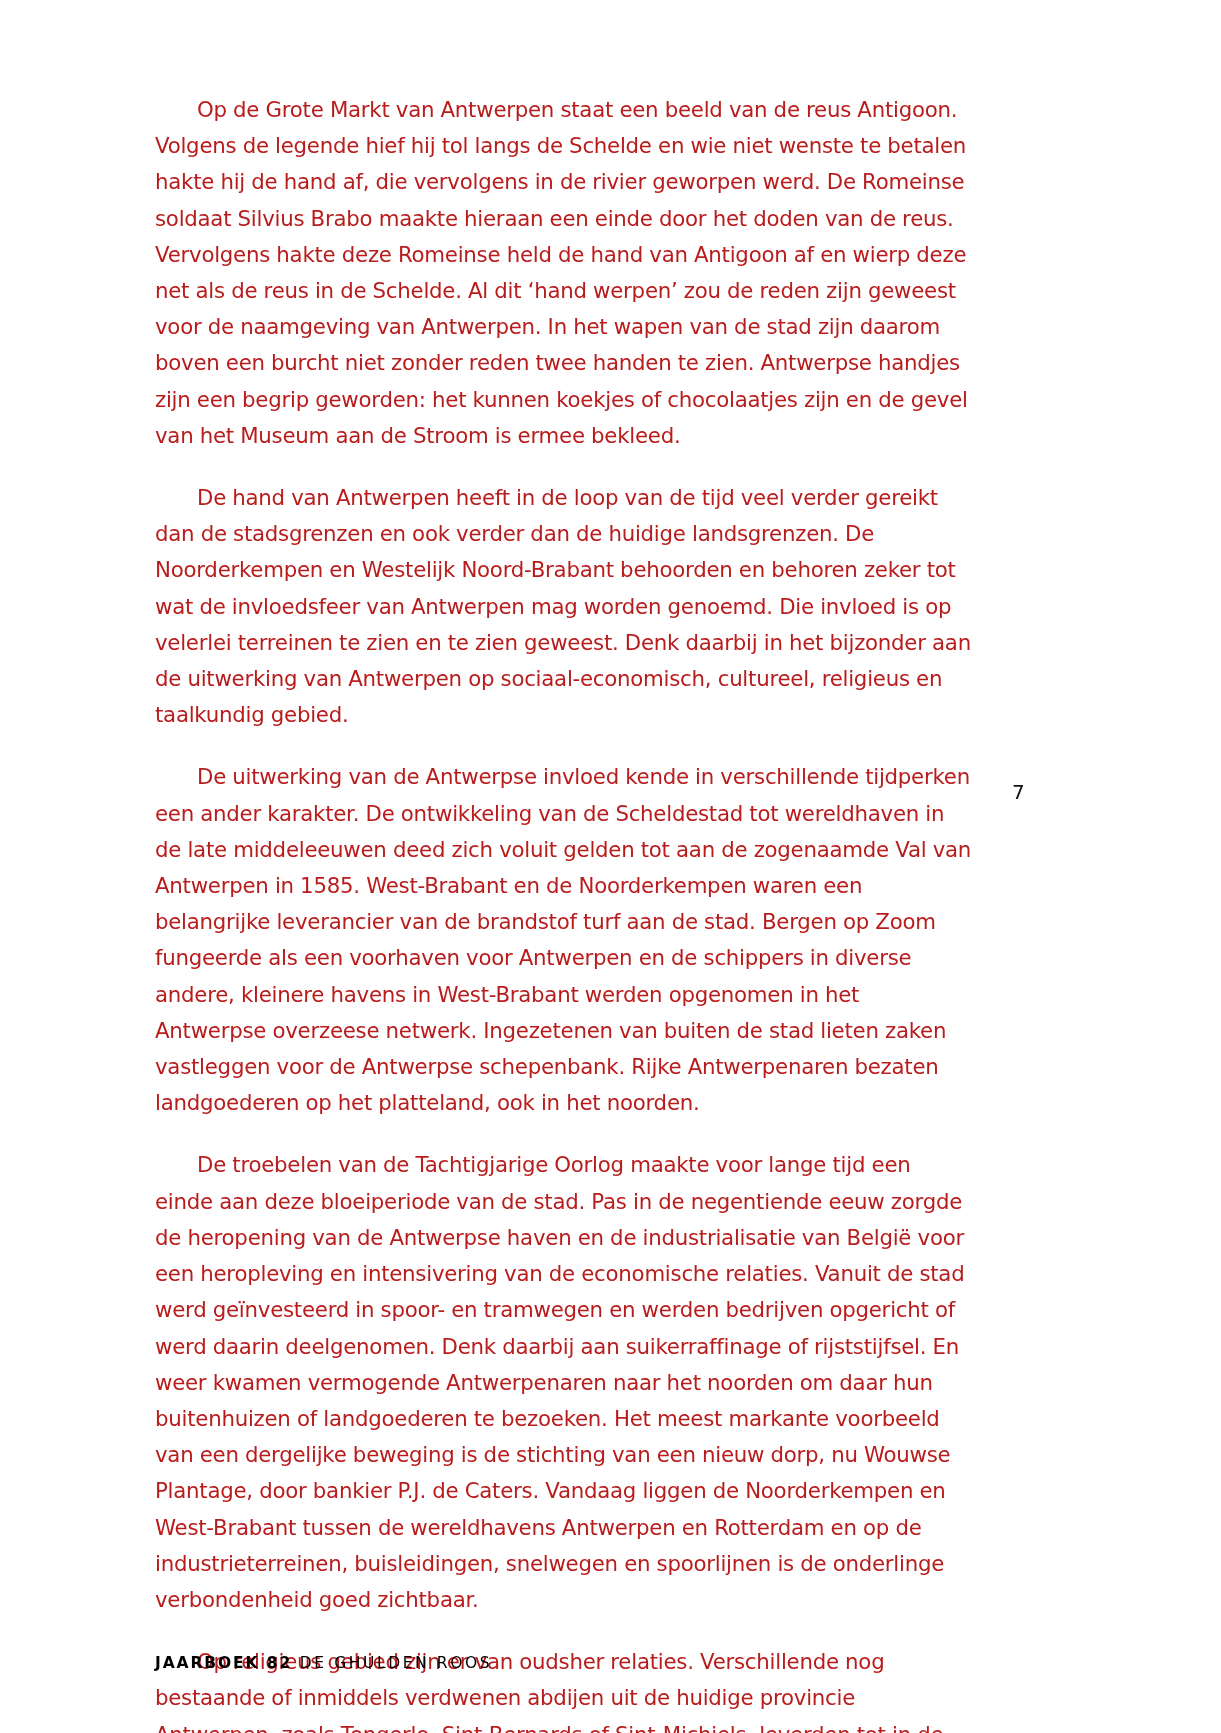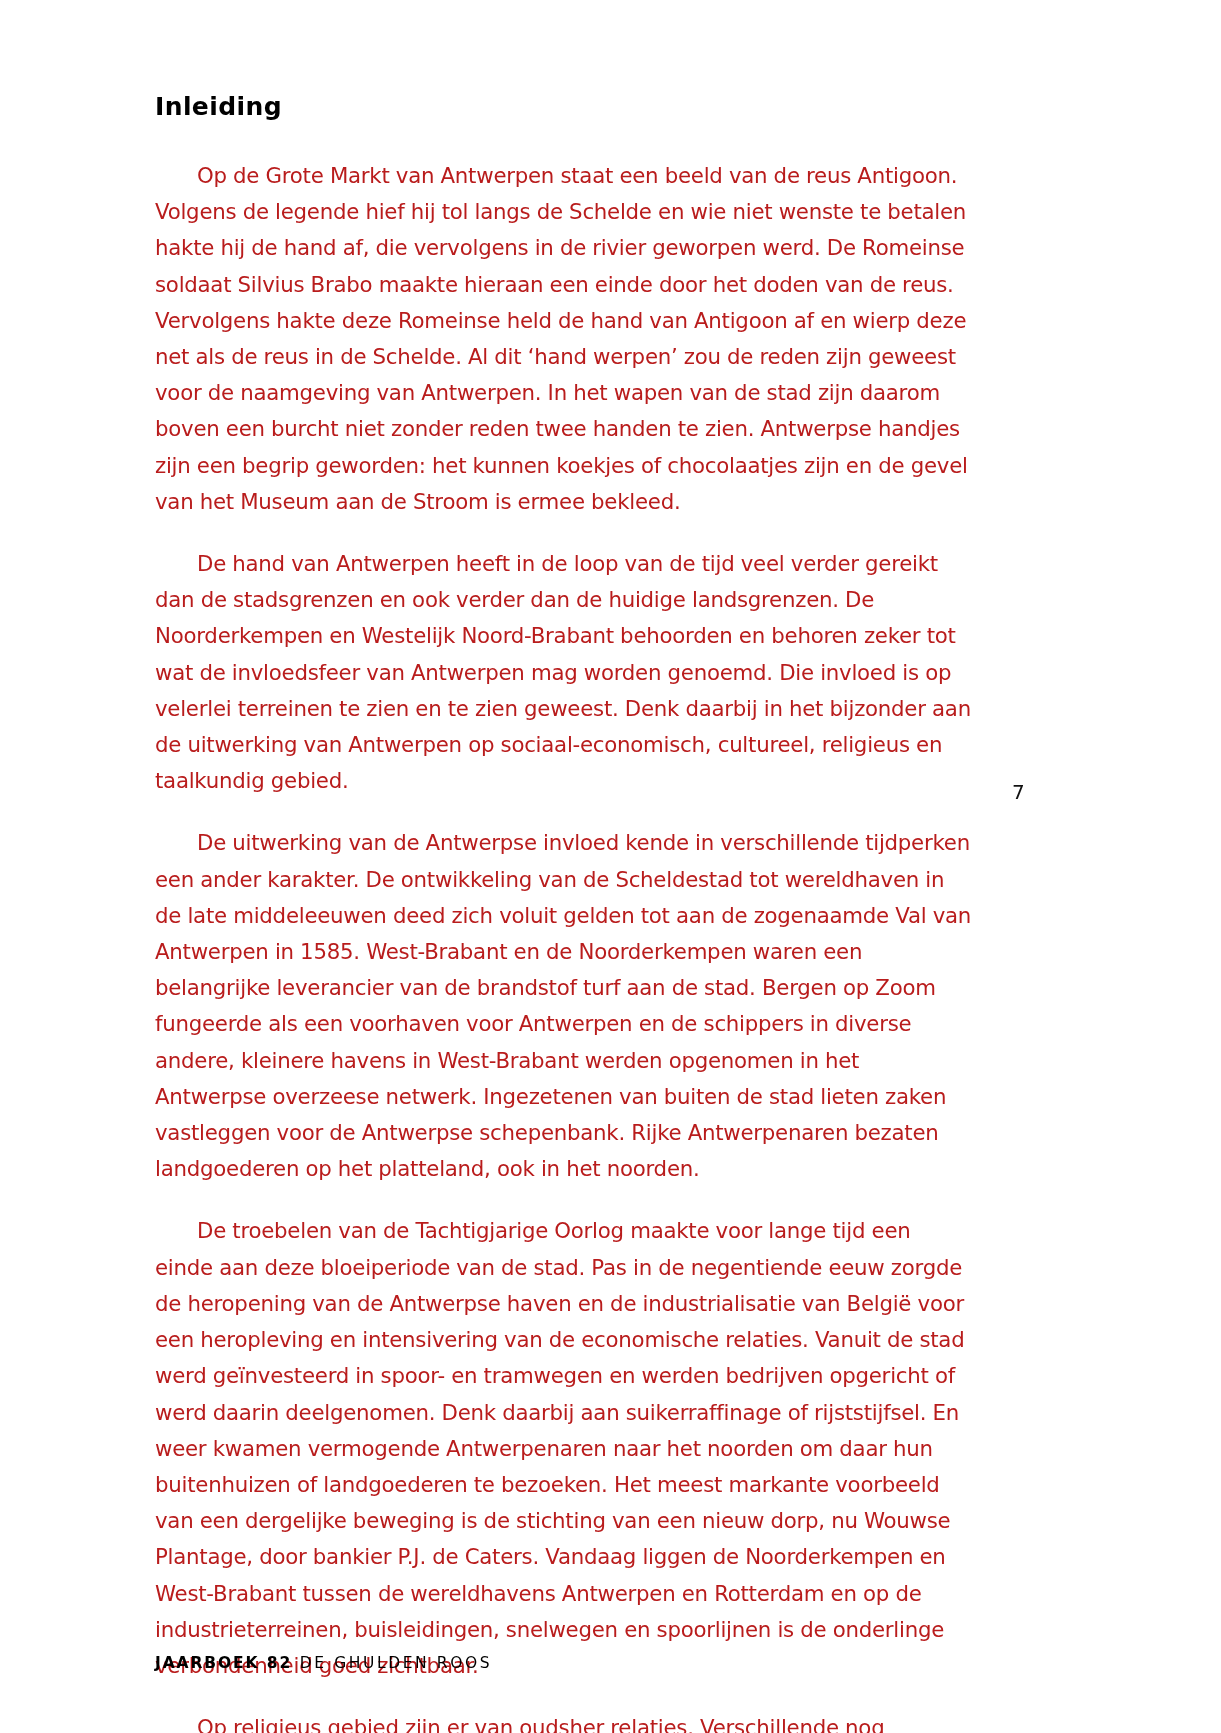--- a/index.html
+++ b/index.html
@@ -76,21 +76,20 @@
     letter-spacing: 2.6px;
   }
 </style>
 </head>
 <body>
 
 <div class="page">
 
   <div class="content">
 
-    <h1 class="heading">Inleiding</h1>
 
     <p class="para">Op de Grote Markt van Antwerpen staat een beeld van de reus Antigoon. Volgens de legende hief hij tol langs  de Schelde en wie niet wenste te betalen hakte hij de hand af, die vervolgens in de rivier geworpen werd. De Romeinse soldaat Silvius Brabo maakte hieraan een einde door het doden van de reus. Vervolgens hakte deze Romeinse held de hand van Antigoon af en wierp deze net als de reus in de Schelde. Al dit ‘hand werpen’ zou de reden zijn geweest voor de naamgeving van Antwerpen. In het wapen van de stad zijn daarom boven een burcht niet zonder reden twee handen te zien. Antwerpse handjes zijn een begrip geworden: het kunnen koekjes of chocolaatjes zijn en de gevel van het Museum aan de Stroom is ermee bekleed.</p>
 
     <p class="para">De hand van Antwerpen heeft in de loop van de tijd veel verder gereikt dan de stadsgrenzen en ook verder dan de huidige landsgrenzen. De Noorderkempen en Westelijk Noord-Brabant behoorden en behoren zeker tot wat de invloedsfeer van Antwerpen mag worden genoemd. Die invloed is op velerlei terreinen te zien en te zien geweest. Denk daarbij in het bijzonder aan de uitwerking van Antwerpen op sociaal-economisch, cultureel, religieus en taalkundig gebied.</p>
 
     <p class="para">De uitwerking van de Antwerpse invloed kende in verschillende tijdperken een ander karakter. De ontwikkeling van de Scheldestad tot wereldhaven in de late middeleeuwen deed zich voluit gelden tot aan de zogenaamde Val van Antwerpen in 1585. West-Brabant en de Noorderkempen waren een belangrijke leverancier van de brandstof turf aan de stad. Bergen op Zoom fungeerde als een voorhaven voor Antwerpen en de schippers in diverse andere, kleinere havens in West-Brabant werden opgenomen in het Antwerpse overzeese netwerk. Ingezetenen van buiten de stad lieten zaken vastleggen voor de Antwerpse schepenbank. Rijke Antwerpenaren bezaten landgoederen op het platteland, ook in het noorden.</p>
 
     <p class="para">De troebelen van de Tachtigjarige Oorlog maakte voor lange tijd een einde aan deze bloeiperiode van de stad. Pas in de negentiende eeuw zorgde de heropening van de Antwerpse haven en de industrialisatie van België voor een heropleving en intensivering van de economische relaties. Vanuit de stad werd geïnvesteerd in spoor- en tramwegen en werden bedrijven opgericht of werd daarin deelgenomen. Denk daarbij aan suikerraffinage of rijststijfsel. En weer kwamen vermogende Antwerpenaren naar het noorden om daar hun buitenhuizen of landgoederen te bezoeken. Het meest markante voorbeeld van een dergelijke beweging is de stichting van een nieuw dorp, nu Wouwse Plantage, door bankier P.J. de Caters. Vandaag liggen de Noorderkempen en West-Brabant tussen de wereldhavens Antwerpen en Rotterdam en op de industrieterreinen, buisleidingen, snelwegen en spoorlijnen is de onderlinge verbondenheid goed zichtbaar.</p>
 
     <p class="para">Op religieus gebied zijn er van oudsher relaties. Verschillende nog bestaande of inmiddels verdwenen abdijen uit de huidige provincie Antwerpen, zoals Tongerlo, Sint-Bernards of Sint-Michiels, leverden tot in de recente tijd geestelijken aan verschillende parochies en konden voor de Franse Revolutie beschikken over uitgebreide bezittingen. Het gebied van het bisdom Antwerpen omvatte na de totstandkoming in 1559 ook</p>

